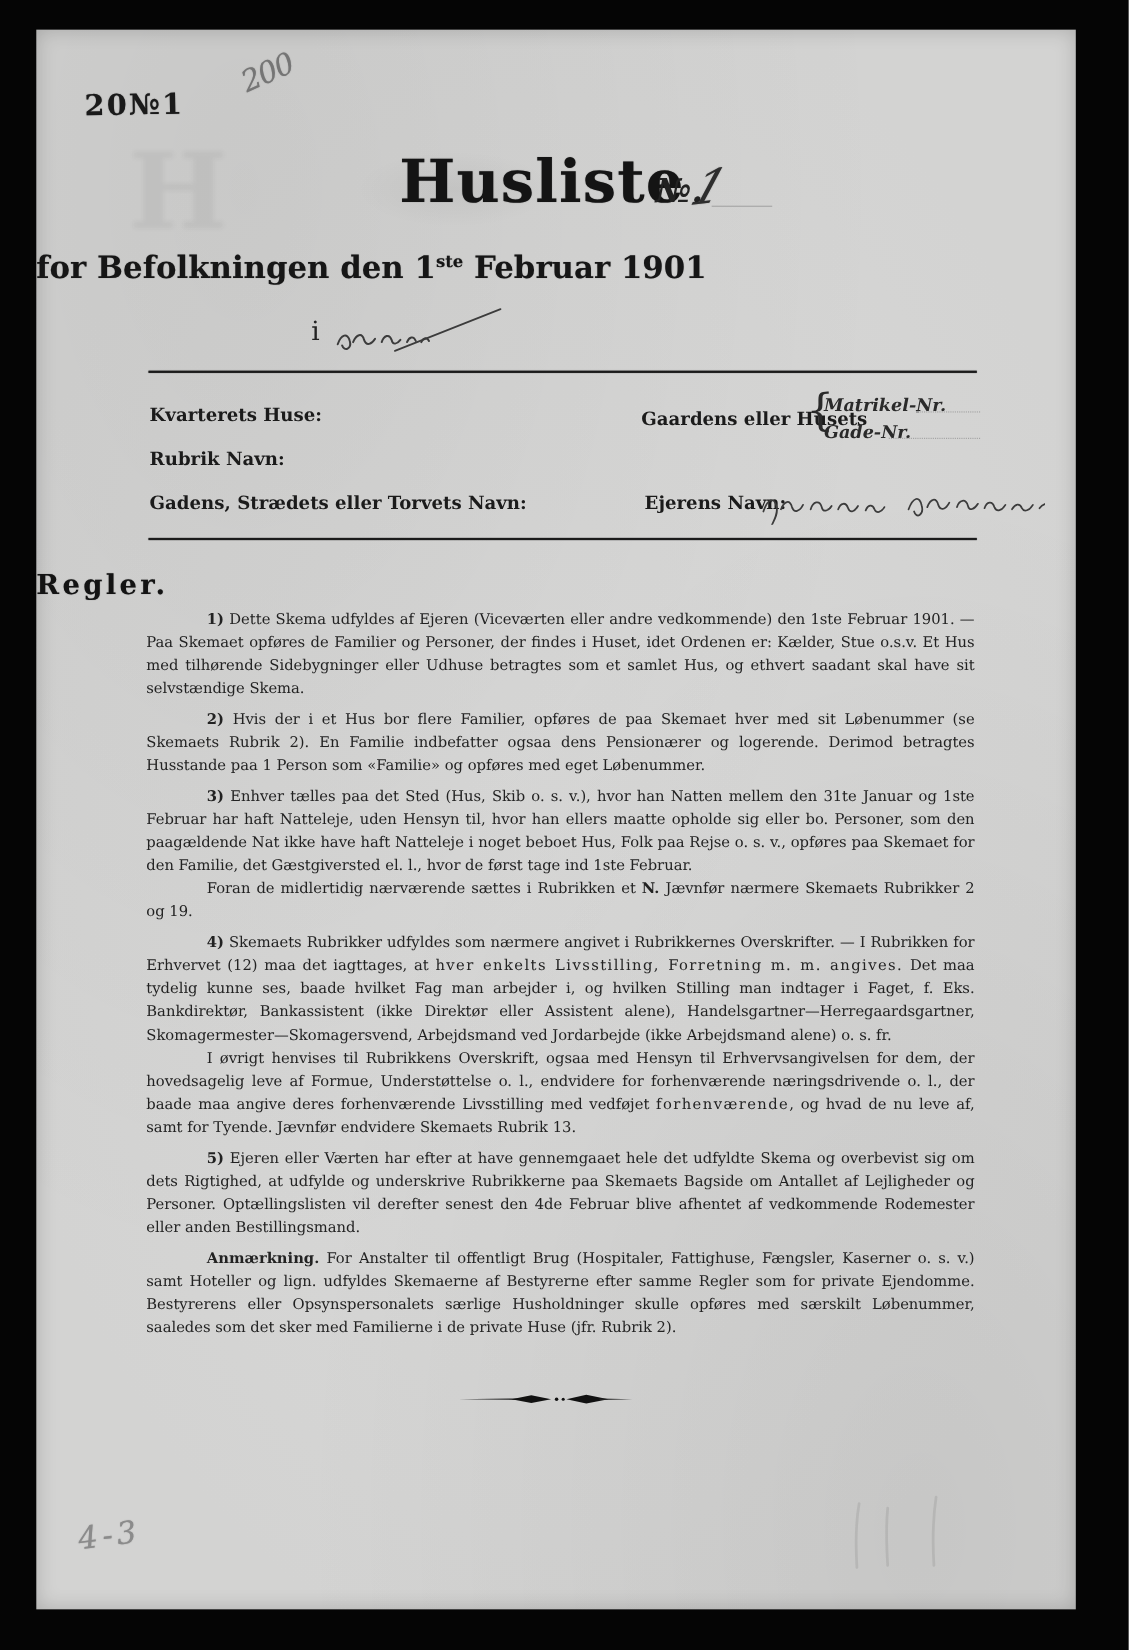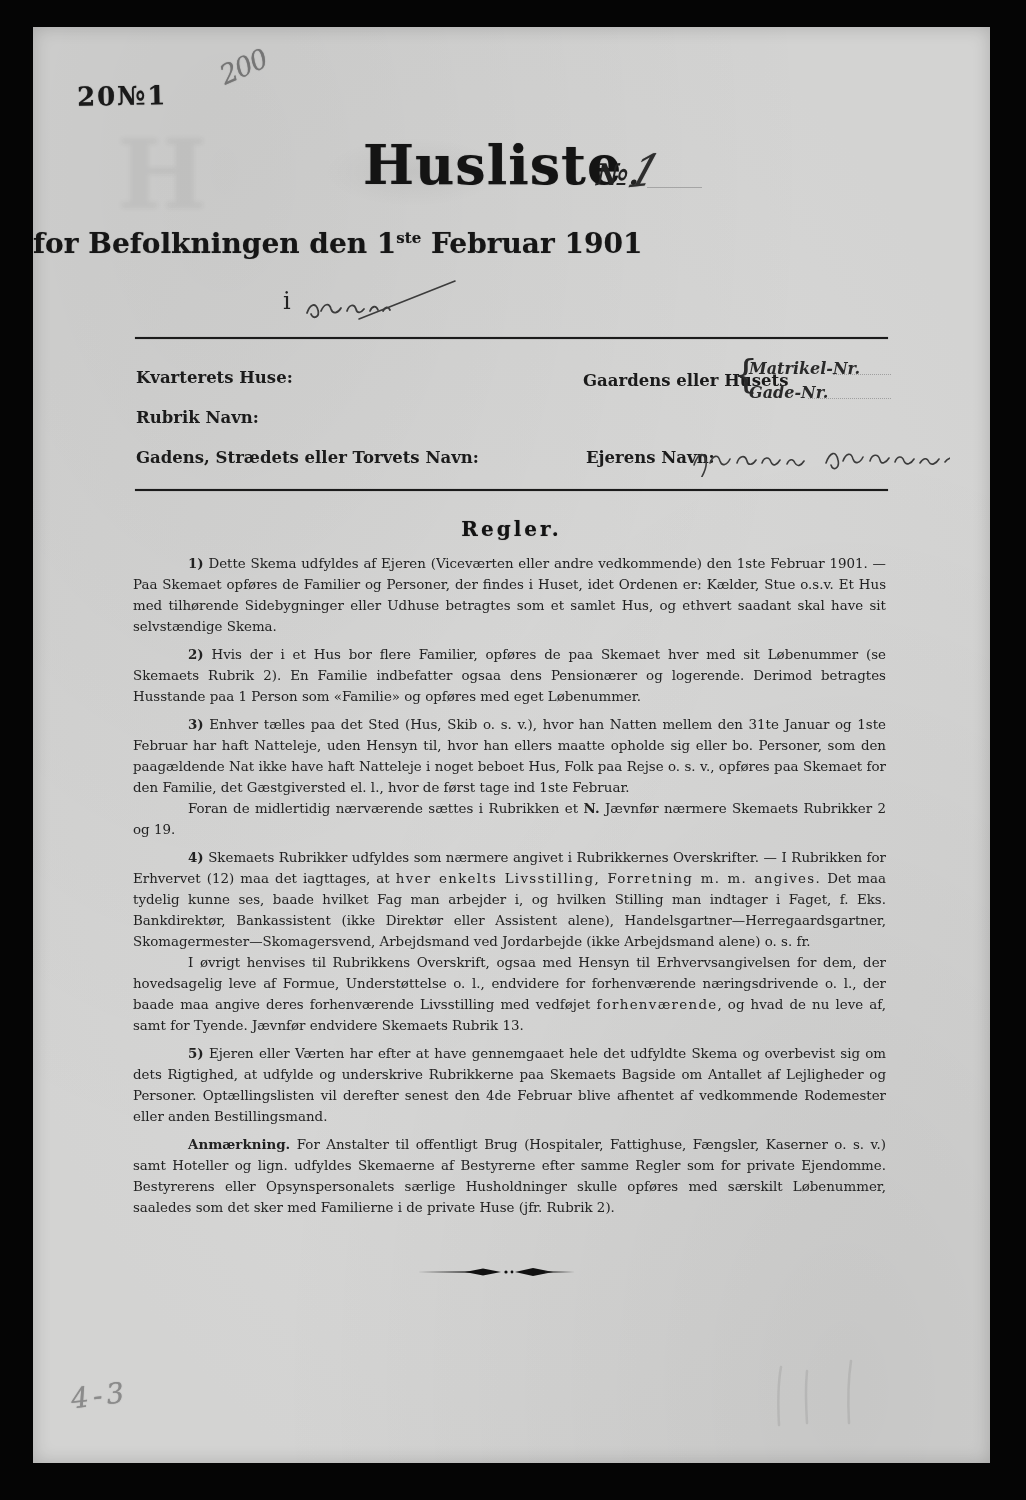--- a/index.html
+++ b/index.html
@@ -9,21 +9,20 @@
     font-family:"DejaVu Serif", serif;
   }
   .page{
     position:absolute;left:33px;top:27px;width:945px;height:1436px;
     background:
       radial-gradient(ellipse at 20% 10%, rgba(0,0,0,0.05), rgba(0,0,0,0) 55%),
       radial-gradient(ellipse at 85% 95%, rgba(0,0,0,0.06), rgba(0,0,0,0) 50%),
       radial-gradient(ellipse at 50% 50%, rgba(255,255,255,0.05), rgba(0,0,0,0.02) 80%),
       #d7d7d6;
     box-shadow: inset 0 0 18px rgba(0,0,0,0.18);
-    padding-left: 12px;
   }
   .abs{position:absolute;}
 
   .stamp{
     font-family:"DejaVu Serif", serif;font-weight:bold;font-size:26px;
     color:#1a1a1a;letter-spacing:2px;transform:rotate(-1deg);
     text-shadow:0 0 1px rgba(0,0,0,0.55);
   }
   .pencil{
     font-style:italic;color:#757575;
@@ -54,21 +53,21 @@
   .hr{
     height:2px;background:#1b1b1b;box-shadow:0 0 1px rgba(0,0,0,0.6);
   }
   .flabel{font-size:16.5px;font-weight:bold;color:#1b1b1b;}
   .fsmall{font-size:16px;font-weight:bold;color:#2a2a2a;font-style:italic;}
   .brace{font-size:40px;font-weight:normal;color:#2a2a2a;line-height:40px;}
   .dotline{border-bottom:1px dotted #9f9f9f;height:1px;}
   .underline-faint{border-bottom:1px solid #9a9a9a;height:1px;opacity:.8;}
 
   .regler-head{
-    width:100%;text-align:center;font-size:20px;font-weight:bold;
+    width:100%;font-size:25px;font-weight:bold;
     letter-spacing:3px;color:#131313;text-shadow:0 0 1px rgba(0,0,0,0.4);
   }
   .regler-body{
     font-size:13.4px;line-height:21px;color:#222;text-align:justify;
   }
   .regler-body p{margin:0;text-indent:55px;}
   .regler-body p.gap{margin-top:7px;}
   .rnum{font-weight:bold;}
   .bold{font-weight:bold;}
   .sp{letter-spacing:1.3px;}

